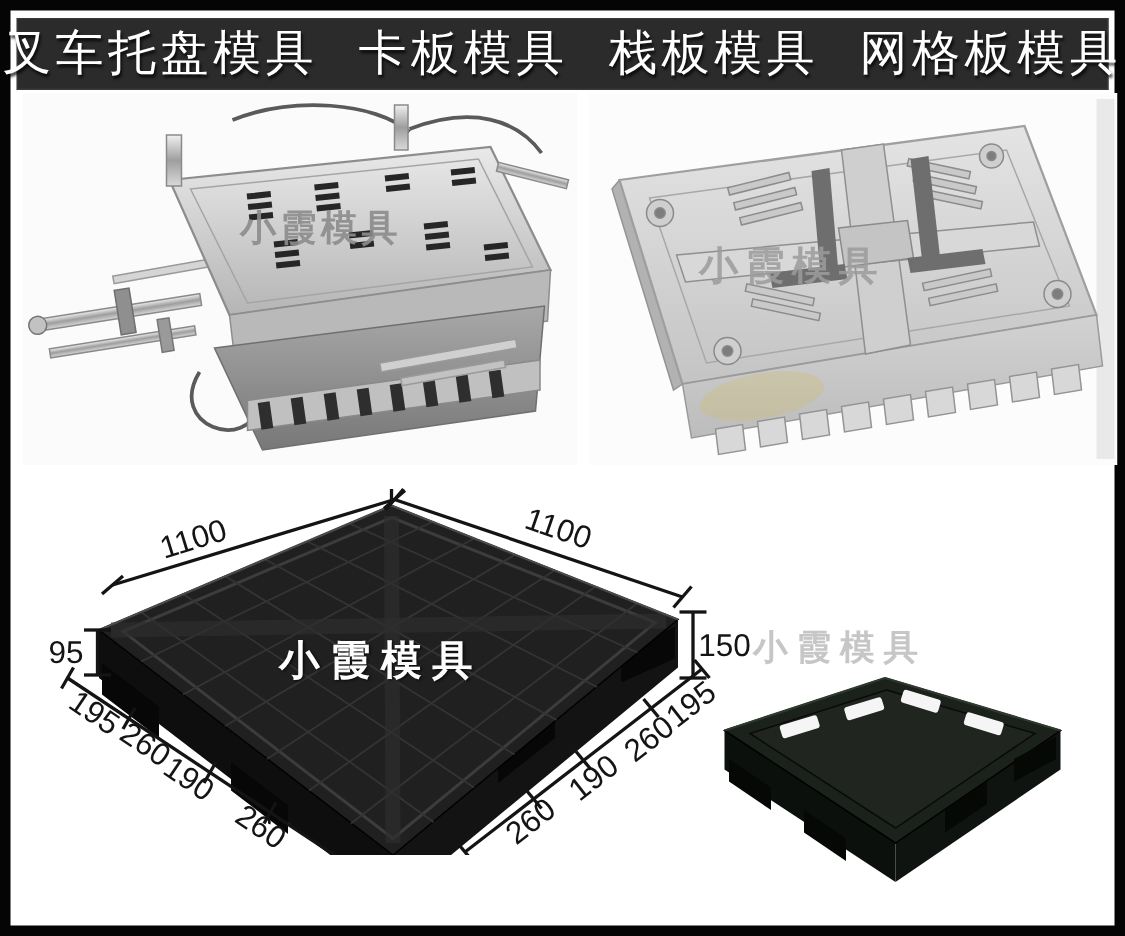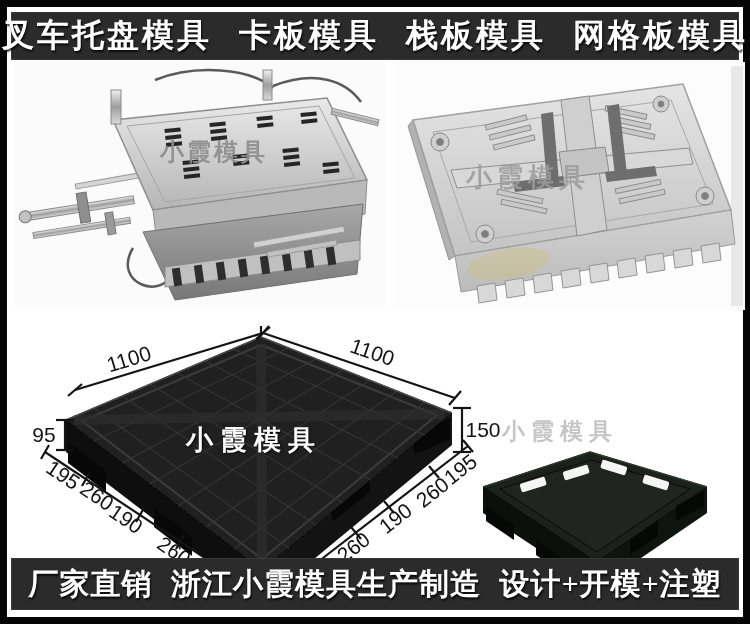--- a/index.html
+++ b/index.html
@@ -16,21 +16,21 @@
   .banner {
     position:absolute; left:4px; right:4px; z-index:10;
     background:#2b2b2b;
     display:flex; align-items:center; justify-content:center;
     box-shadow:inset 0 0 0 1px #383838;
   }
   .banner.top    { top:5px;   height:48px; }
   .banner.bottom { bottom:7px; height:52px; }
   .banner .txt {
     color:#ffffff; white-space:nowrap;
-    font-family:"Liberation Serif", serif; font-weight:bold;
+    font-family:"Liberation Serif", serif; font-weight:normal;
     text-shadow:1px 2px 2px rgba(0,0,0,.8);
   }
   .banner.top .txt    { font-size:32px; letter-spacing:3px; word-spacing:16px; }
   .banner.bottom .txt { font-size:30px; letter-spacing:1px; word-spacing:10px; }
   .photo { position:absolute; z-index:1; }
   .wm {
     position:absolute; z-index:5; white-space:nowrap;
     font-weight:bold; font-family:"Liberation Sans", sans-serif;
   }
   .wm.mold-left  { left:153px; top:129px; font-size:24px; letter-spacing:3px; color:#8c8c8c; opacity:.9; }
@@ -317,18 +317,15 @@
           <polygon points="150,94 178,75 178,90 150,109"></polygon>
         </g>
       </g>
     </svg>
 
     <span class="wm mold-left">小霞模具</span>
     <span class="wm mold-right">小霞模具</span>
     <span class="wm pallet">小霞模具</span>
     <span class="wm small">小霞模具</span>
 
-    <div class="banner bottom">
-      <span class="txt">厂家直销 浙江小霞模具生产制造 设计+开模+注塑</span>
-    </div>
 
   </div>
 </div>
 
 </body></html>

